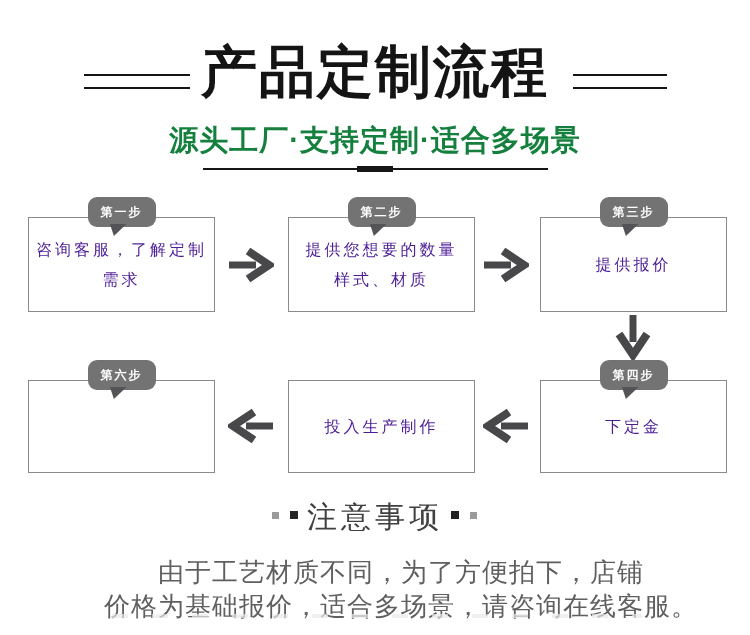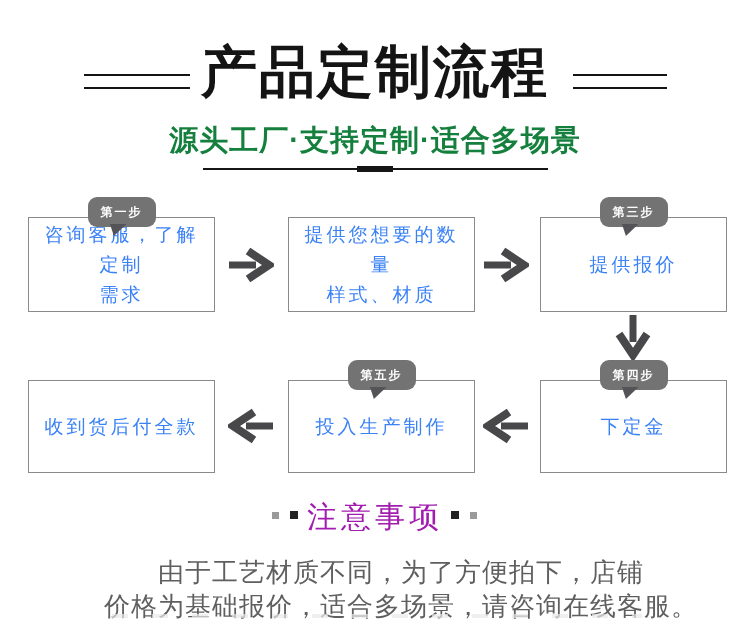--- a/index.html
+++ b/index.html
@@ -23,21 +23,21 @@
   .subline{position:absolute;left:203px;top:168px;width:345px;height:2px;background:#161616;}
   .subline-thick{position:absolute;left:357px;top:166px;width:36px;height:6px;background:#161616;}
   
   .box{
     position:absolute;width:187px;height:95px;border:1px solid #8a8a8a;background:#fff;
     display:flex;align-items:center;justify-content:center;box-sizing:border-box;
   }
   .b1{left:28px;top:217px}.b2{left:288px;top:217px}.b3{left:540px;top:217px}
   .b4{left:540px;top:380px;height:93px}.b5{left:288px;top:380px;height:93px}.b6{left:28px;top:380px;height:93px}
   .box-text{
-    font-size:19px;color:#3b82f6;letter-spacing:3px;line-height:30px;text-align:center;
+    font-size:16px;color:#4c1d95;letter-spacing:3px;line-height:30px;text-align:center;
     white-space:pre-line;padding:0 6px;
   }
   .badge{
     position:absolute;left:50%;transform:translateX(-50%);top:-21px;
     background:#737373;color:#fff;font-size:12px;font-weight:bold;letter-spacing:2px;
     padding:3px 13px;border-radius:9px;z-index:2;white-space:nowrap;line-height:24px;
   }
   .tail{
     position:absolute;left:50%;margin-left:-13px;top:27px;width:18px;height:12px;
     background:#545458;clip-path:polygon(8% 0,100% 0,30% 100%);
@@ -45,21 +45,21 @@
   
   .arrow{position:absolute;}
   .arrow svg{display:block;}
   .ar1{left:228px;top:246px}.ar2{left:483px;top:246px}
   .ad{left:614px;top:314px}
   .al1{left:483px;top:407px}.al2{left:228px;top:407px}
   .flip{transform:scaleX(-1);}
   
   .notes-head{
     position:absolute;top:497px;left:0;width:100%;text-align:center;
-    font-size:30px;color:#a21caf;letter-spacing:4px;font-weight:500;
+    font-size:30px;color:#404040;letter-spacing:4px;font-weight:500;
   }
   .sq{position:absolute;}
   .sq.g1{left:272px;top:512px;width:7px;height:7px;background:#9a9a9a;}
   .sq.d1{left:290px;top:511px;width:8px;height:8px;background:#222;}
   .sq.d2{left:451px;top:511px;width:8px;height:8px;background:#222;}
   .sq.g2{left:470px;top:512px;width:7px;height:7px;background:#9a9a9a;}
   .note-body{
     position:absolute;top:555px;left:0;width:100%;text-align:center;
     font-size:26px;line-height:34px;color:#5f5f5f;letter-spacing:1px;margin-left:26px;
   }
@@ -91,20 +91,24 @@
   </div>
 
   <div class="arrow ar1">
     <svg width="46" height="38" viewBox="0 0 46 38">
       <path d="M1 19 H28" stroke="#48484a" stroke-width="7" fill="none"></path>
       <path d="M20 5 L41 19 L20 33" stroke="#48484a" stroke-width="8" fill="none"></path>
     </svg>
   </div>
 
   <div class="box b2">
+    <div class="badge">
+      <span>第二步</span>
+      <i class="tail"></i>
+    </div>
     <div class="box-text">提供您想要的数量
 样式、材质</div>
   </div>
 
   <div class="arrow ar2">
     <svg width="46" height="38" viewBox="0 0 46 38">
       <path d="M1 19 H28" stroke="#48484a" stroke-width="7" fill="none"></path>
       <path d="M20 5 L41 19 L20 33" stroke="#48484a" stroke-width="8" fill="none"></path>
     </svg>
   </div>
@@ -133,36 +137,35 @@
   </div>
 
   <div class="arrow al1">
     <svg class="flip" width="46" height="38" viewBox="0 0 46 38">
       <path d="M1 19 H28" stroke="#48484a" stroke-width="7" fill="none"></path>
       <path d="M20 5 L41 19 L20 33" stroke="#48484a" stroke-width="8" fill="none"></path>
     </svg>
   </div>
 
   <div class="box b5">
-    <div class="badge">
-      <span>第五步</span>
-      <i class="tail"></i>
-    </div>
     <div class="box-text">投入生产制作</div>
   </div>
 
   <div class="arrow al2">
     <svg class="flip" width="46" height="38" viewBox="0 0 46 38">
       <path d="M1 19 H28" stroke="#48484a" stroke-width="7" fill="none"></path>
       <path d="M20 5 L41 19 L20 33" stroke="#48484a" stroke-width="8" fill="none"></path>
     </svg>
   </div>
 
   <div class="box b6">
-    <div class="box-text">收到货后付全款</div>
+    <div class="badge">
+      <span>第六步</span>
+      <i class="tail"></i>
+    </div>
   </div>
 
   <span class="sq g1"></span>
   <span class="sq d1"></span>
   <div class="notes-head">注意事项</div>
   <span class="sq d2"></span>
   <span class="sq g2"></span>
 
   <div class="note-body">
     <div>由于工艺材质不同，为了方便拍下，店铺</div>

